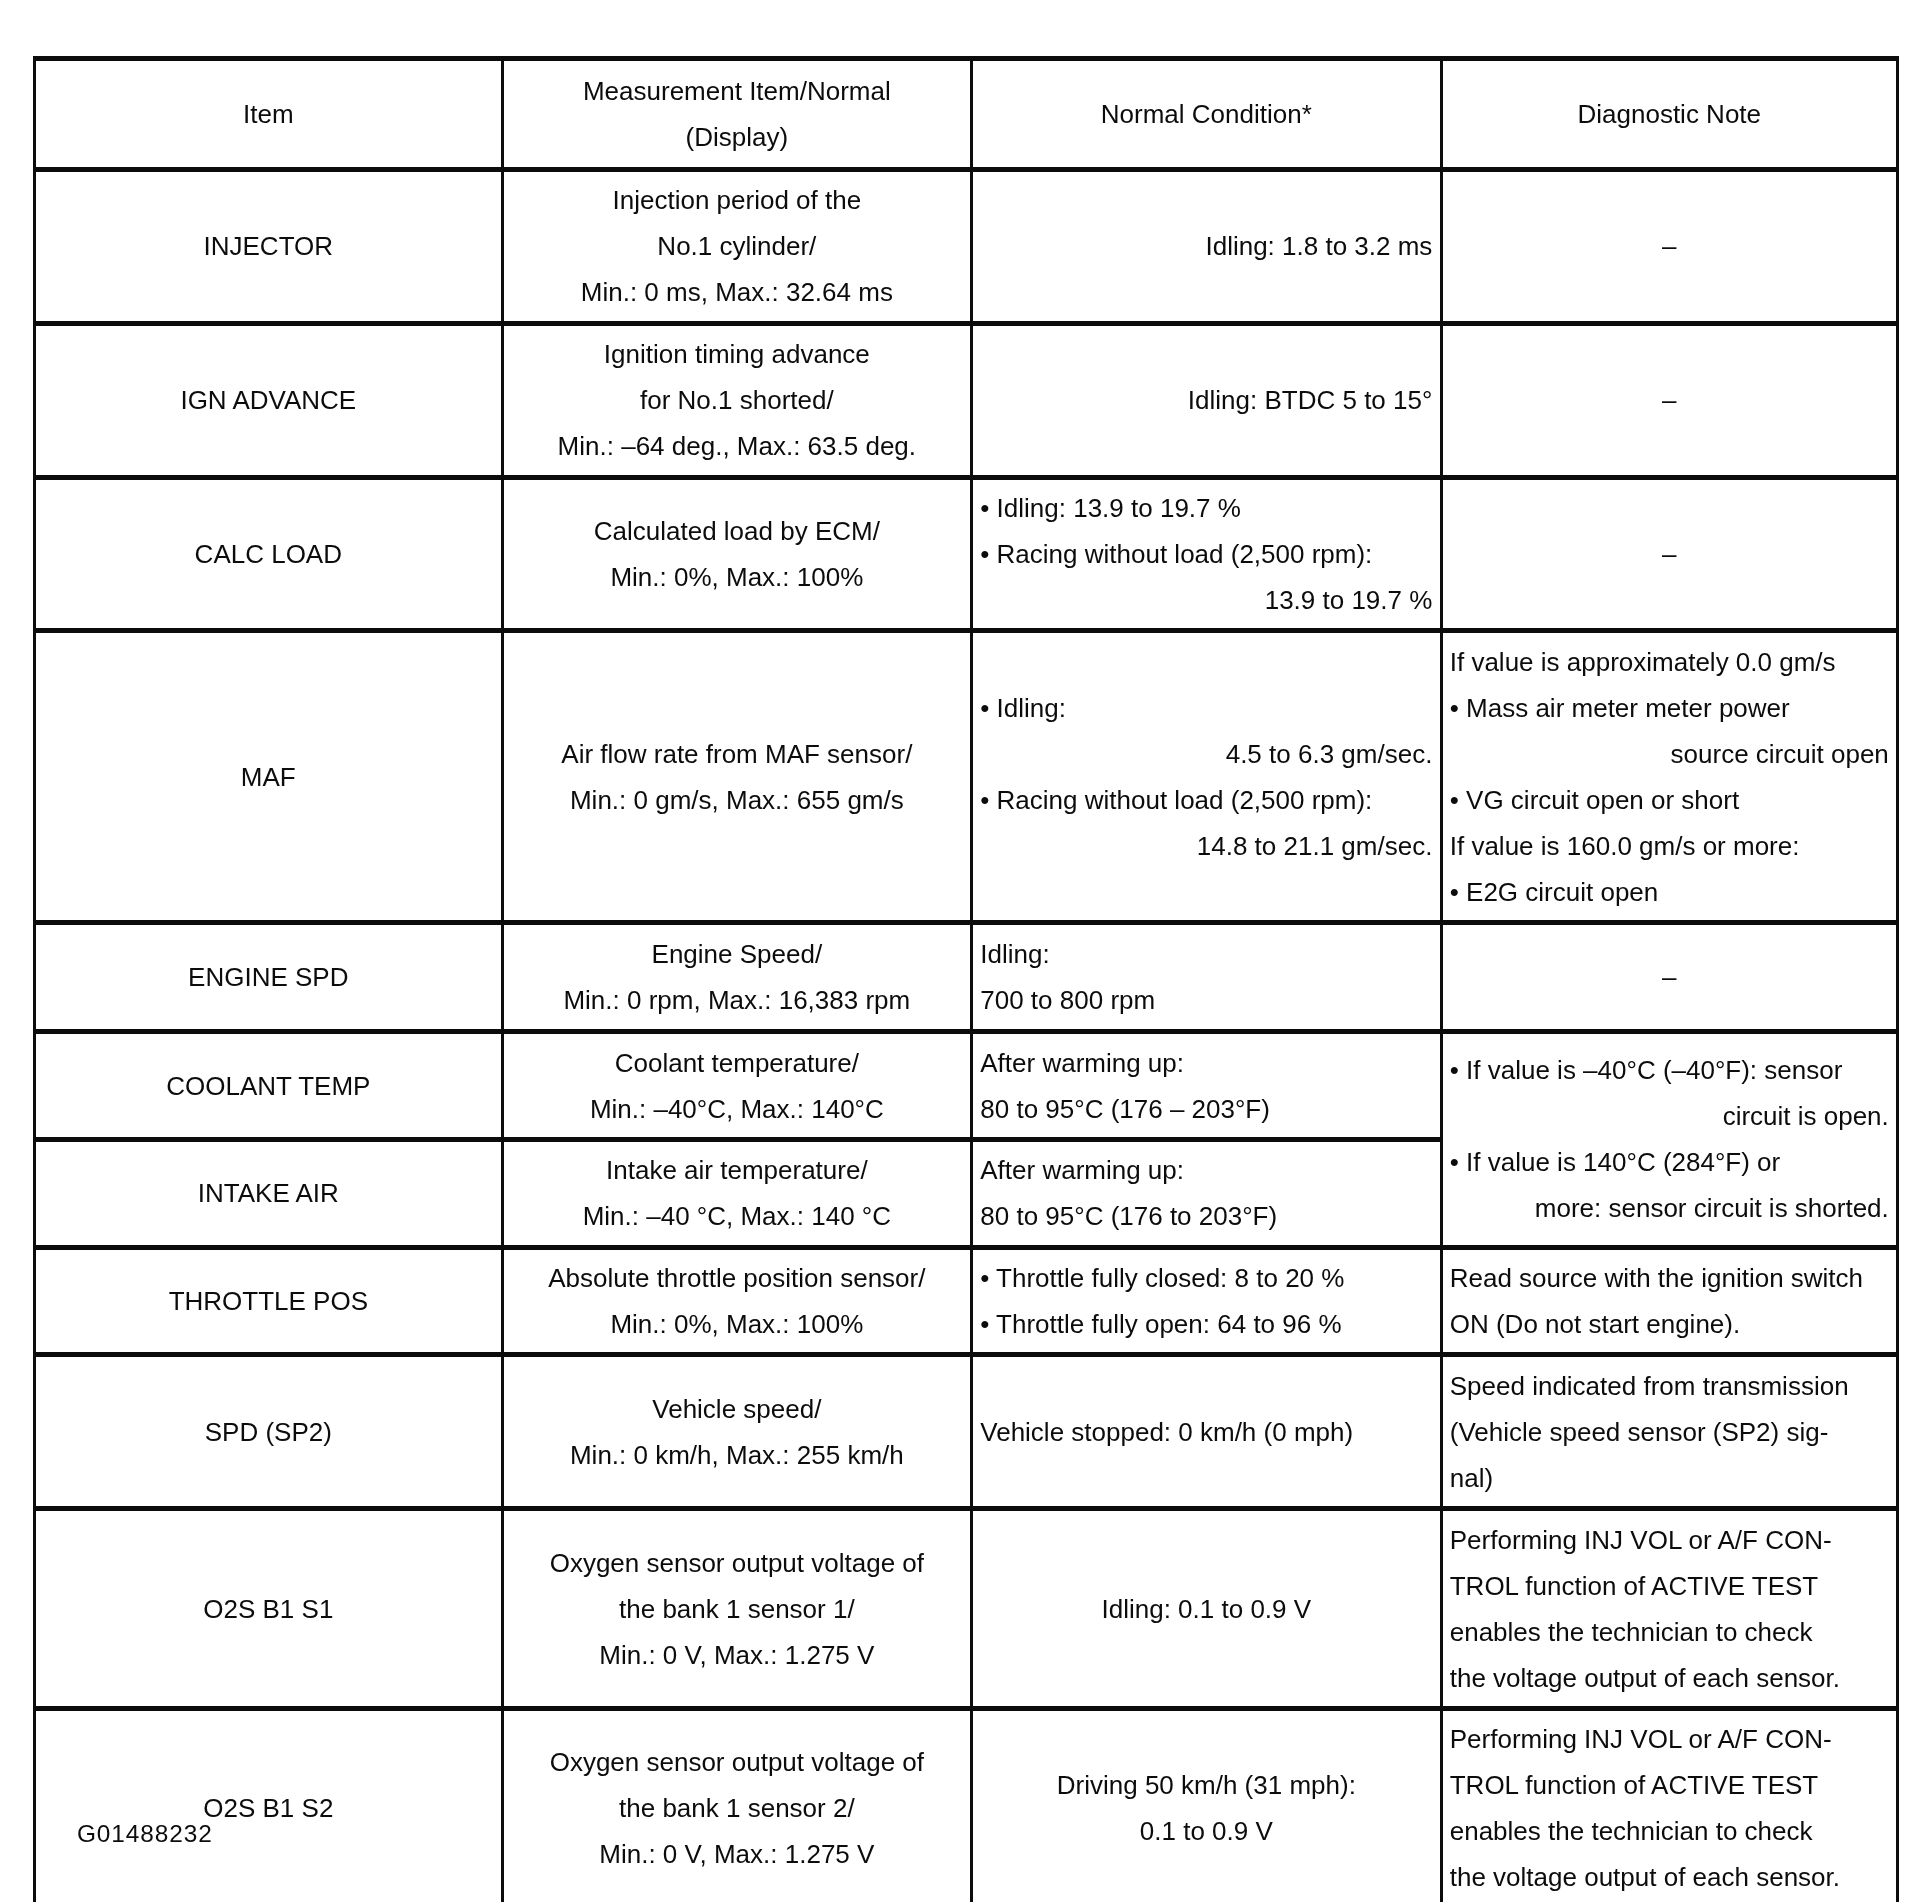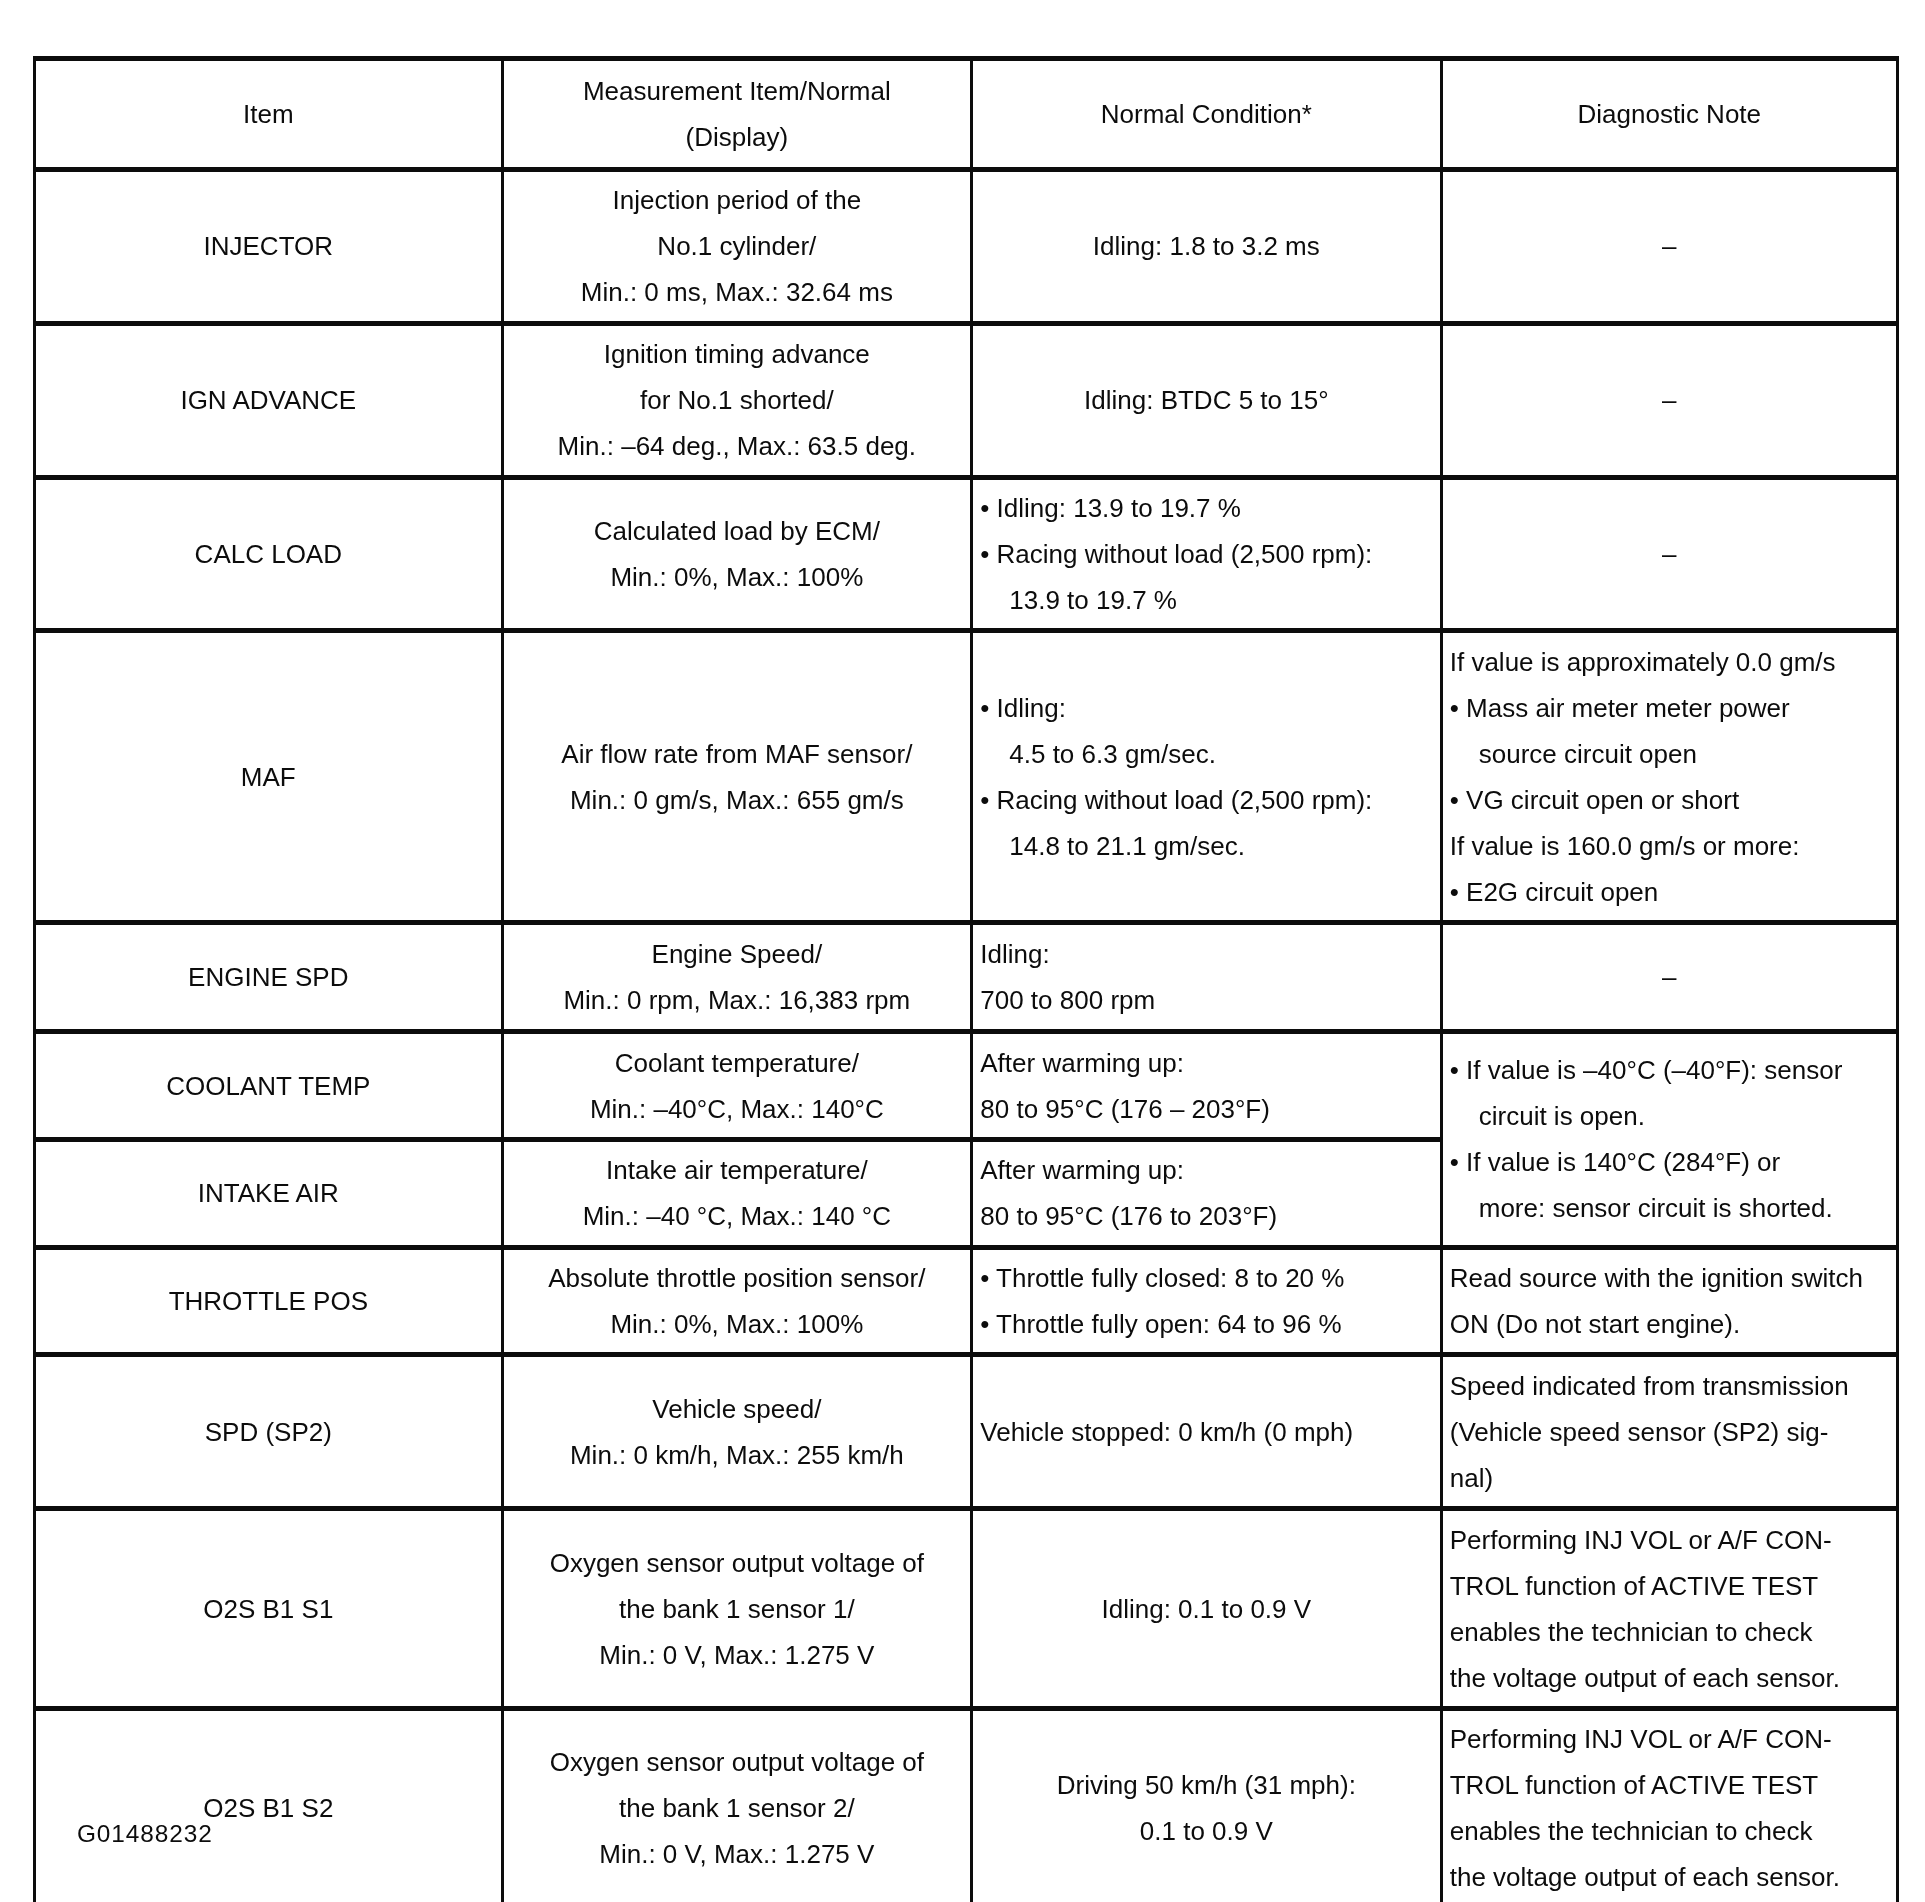--- a/index.html
+++ b/index.html
@@ -35,22 +35,22 @@
     border-top: 5.4px solid #0c0c0c;
     border-bottom: 5.4px solid #0c0c0c;
     vertical-align: middle;
     padding: 5.4px 7.2px;
     font-weight: 400;
     background: #ffffff;
   }
   .ln { line-height: 46px; white-space: nowrap; }
   .ctr { text-align: center; }
   .lft { text-align: left; padding-left: 12.7px; }
-  .lft2 { text-align: center; padding-left: 38px; }
-  .ind { padding-left: 29px; }
+  .lft2 { text-align: right; padding-left: 38px; }
+  .ind { padding-left: 29px; text-align: right; }
   .figid {
     position: absolute;
     left: 37px;
     top: 1820px;
     font-size: 24.4px;
     letter-spacing: 0.9px;
     margin-left: 40px;
   }
 </style>
 </head>

